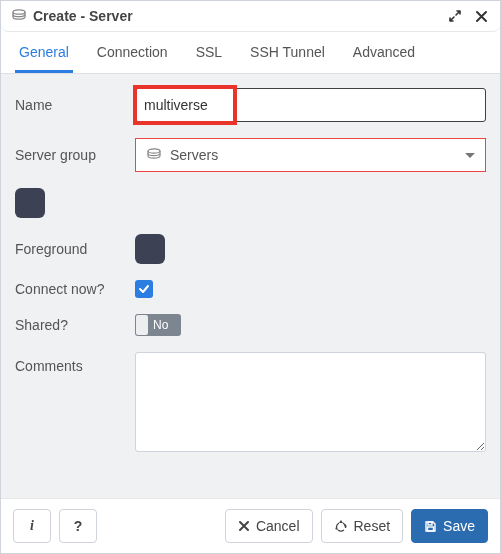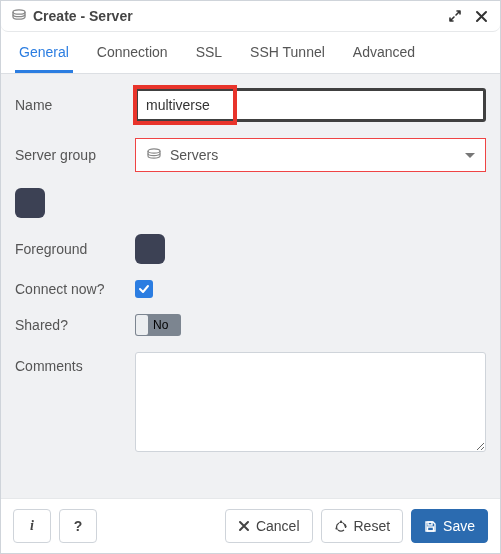--- a/index.html
+++ b/index.html
@@ -58,21 +58,21 @@
   .row .lbl {
     width: 120px;
     padding-top:6px;
     color:#555;
   }
   .row.center .lbl{ padding-top:0;}
   .row .ctrl { flex:1; }
   input[type=text].txt {
     width:100%;
     height:34px;
-    border:3px solid #404040;
+    border:1px solid #404040;
     border-radius:3px;
     padding: 4px 8px;
     font-size:14px;
     background:#fff;
     color:#333;
   }
   .name-wrap{
     position:relative;
     display:flex;
   }
@@ -118,21 +118,21 @@
     cursor:pointer;
   }
   .chk svg{ stroke:#fff; }
   .toggle{
     width:46px;height:22px;
     border-radius:3px;
     background:#7c8590;
     position:relative;
     cursor:pointer;
     display:flex; align-items:center;
-    color:#000000;
+    color:#ffffff;
     font-size:12px;
     padding-left:18px;
   }
   .toggle .knob{
     position:absolute; left:1px; top:1px;
     width:12px;height:20px;
     background:#eceef0;
     border-radius:2px;
   }
   textarea.comments{

